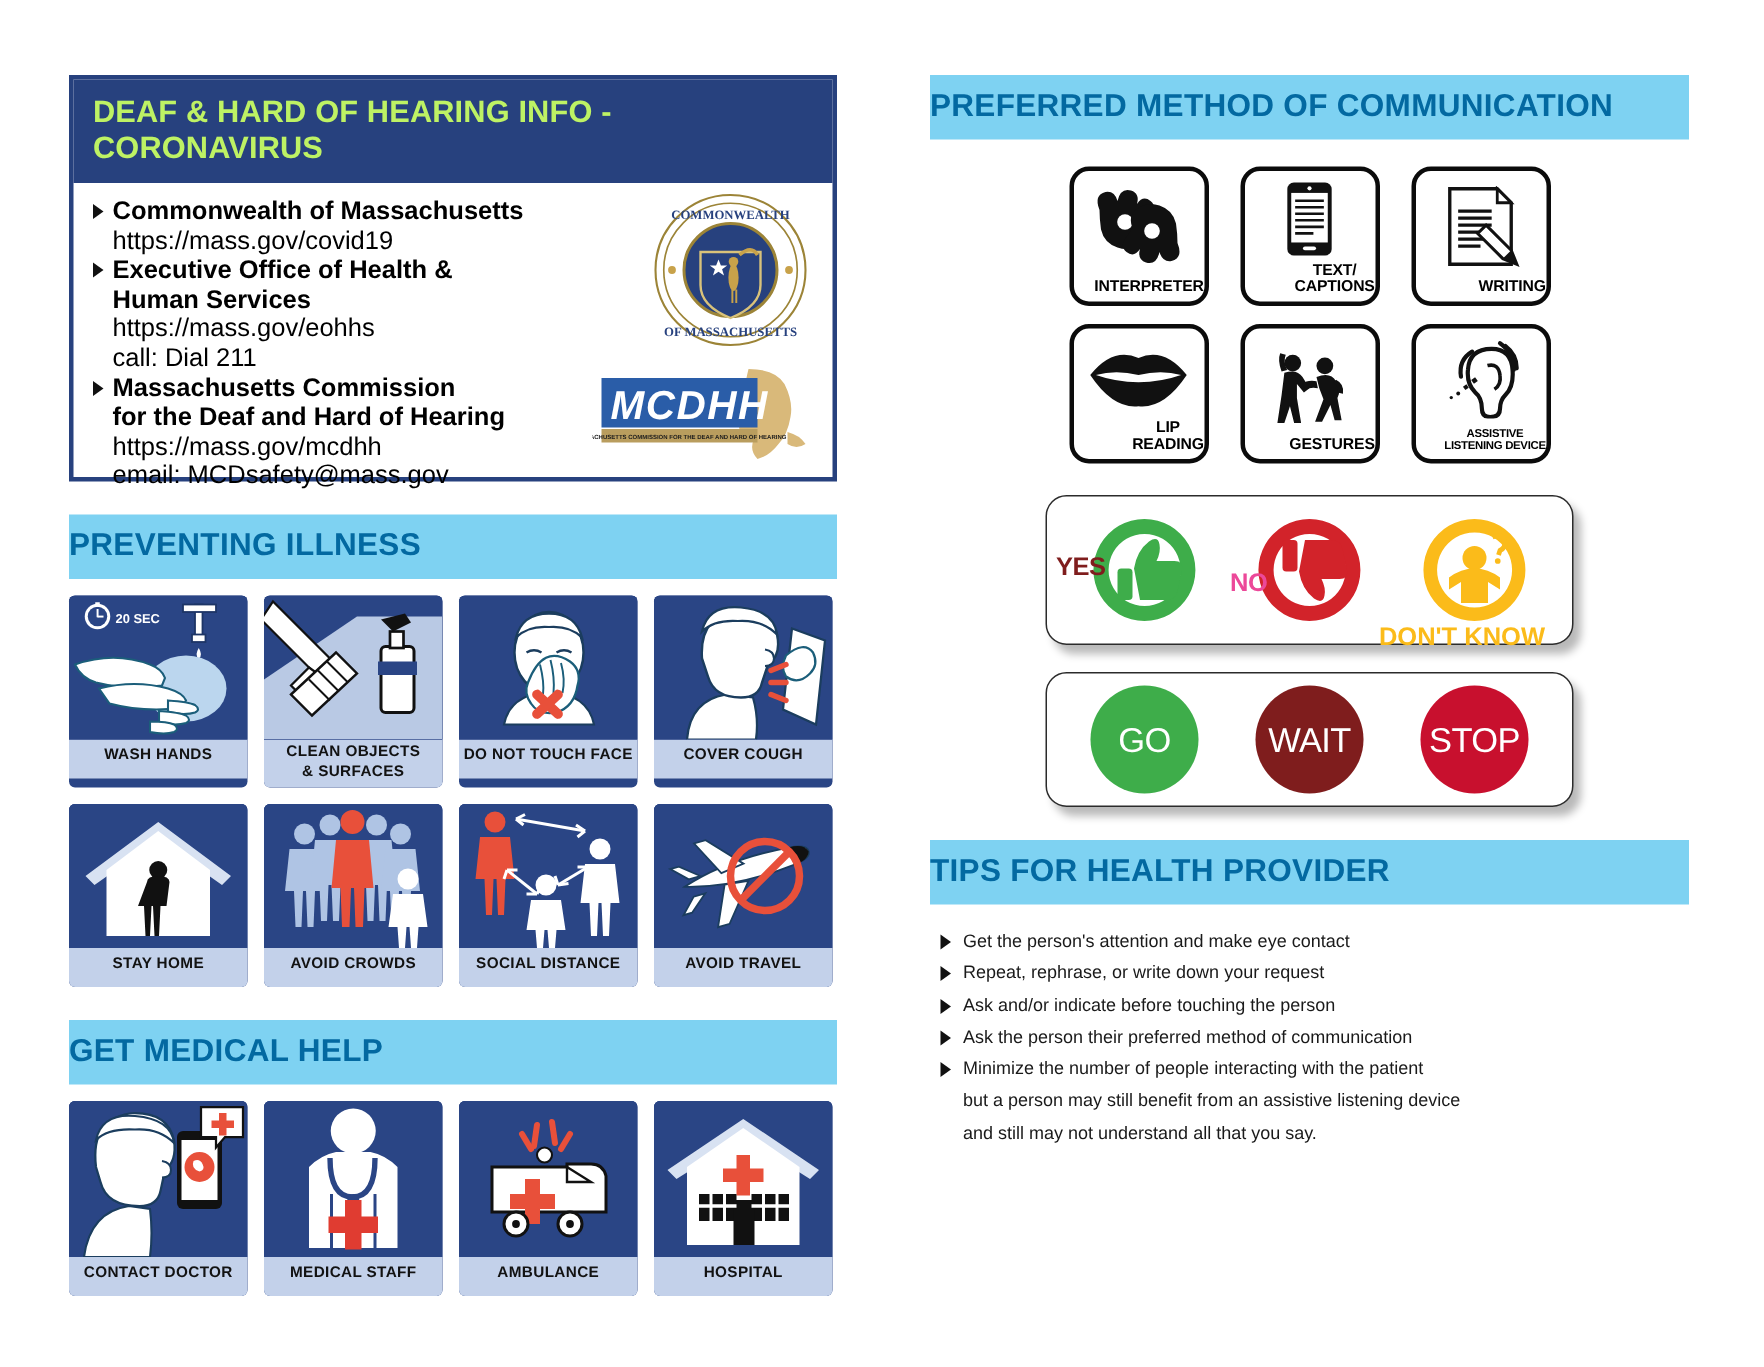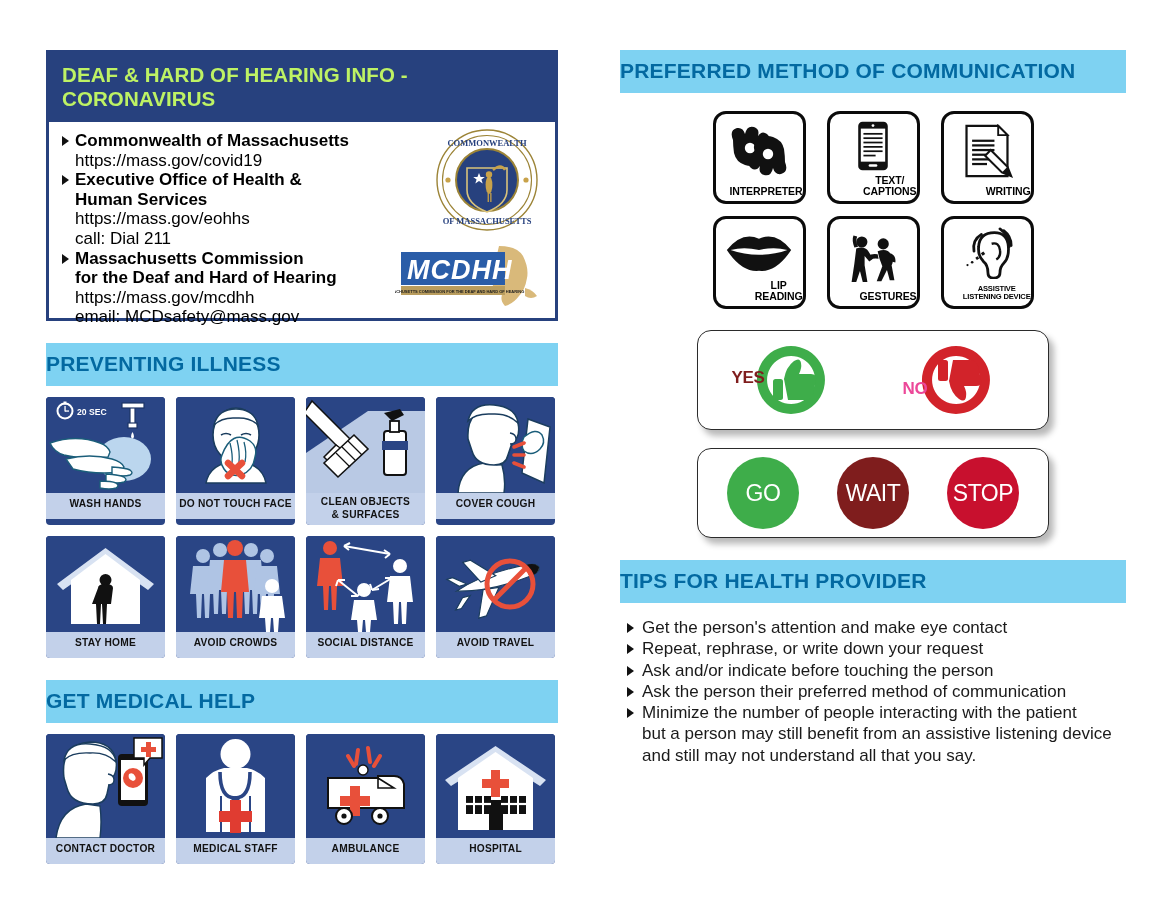--- a/index.html
+++ b/index.html
@@ -88,21 +88,21 @@
     white-space:nowrap;z-index:4;
   }
   .circ{
     width:72px;height:72px;border-radius:50%;display:flex;align-items:center;justify-content:center;
     color:#fff;font-weight:normal;font-size:23px;letter-spacing:-.4px;
   }
 
   
   .tips{margin-top:14px;padding:0 4px 0 6px;}
   .tips ul{list-style:none;margin:0;padding:0;}
-  .tips li{position:relative;padding-left:16px;font-size:17px;line-height:21.3px;color:#1a1a1a;}
+  .tips li{position:relative;padding-left:16px;font-size:12px;line-height:21.3px;color:#1a1a1a;}
   .tips li::before{
     content:"";position:absolute;left:1px;top:6px;
     border-left:7px solid #111;border-top:5px solid transparent;border-bottom:5px solid transparent;
   }
   .tips li.nomark::before{display:none;}
   .tips li.nomark{padding-left:16px;}
   svg{display:block;}
 </style>
 </head>
 <body>
@@ -187,44 +187,20 @@
               <g stroke="#1b5e7a" stroke-width="1.4" fill="#fff">
                 <path d="M66 70 q14 1 18 3 q4 3 0 5 q-6 2 -18 0 z"></path>
                 <path d="M60 77 q14 1 18 3 q4 3 0 5 q-6 2 -18 0 z"></path>
                 <path d="M54 84 q12 0 16 2 q4 3 0 5 q-6 2 -16 0 z"></path>
               </g>
             </svg>
           </div>
           <div class="lab">WASH HANDS</div>
         </div>
 
-        <div class="icard">
-          <div class="art">
-            <svg viewBox="0 0 119 96" width="119" height="96">
-              <rect width="119" height="96" fill="#2A4585"></rect>
-              <path d="M30 86 q4 -20 30 -22 q26 2 30 22 z" fill="#fff" stroke="#1b3d5e" stroke-width="1.4"></path>
-              <ellipse cx="60" cy="38" rx="23" ry="27" fill="#fff" stroke="#1b3d5e" stroke-width="1.6"></ellipse>
-              <path d="M38 28 q4 -16 22 -16 q18 0 22 16 q-8 -8 -22 -7 q-14 -1 -22 7z" fill="#fff" stroke="#1b3d5e" stroke-width="1.5"></path>
-              <path d="M45 38 q5 -3 10 0" stroke="#1b3d5e" stroke-width="1.6" fill="none"></path>
-              <path d="M65 38 q5 -3 10 0" stroke="#1b3d5e" stroke-width="1.6" fill="none"></path>
-              <path d="M46 58 q10 -26 28 -14 q8 6 5 16 q-2 14 -14 18 q-12 2 -17 -6 q-5 -7 -2 -14z" fill="#fff" stroke="#1b5e7a" stroke-width="1.5"></path>
-              <g stroke="#1b5e7a" stroke-width="1.3" fill="none">
-                <path d="M54 46 q3 12 2 20"></path>
-                  <path d="M61 43 q3 12 2 22"></path>
-                  <path d="M68 45 q3 11 1 20"></path>
-              </g>
-              <g stroke="#E8503A" stroke-width="6.5" stroke-linecap="round">
-                <path d="M52 66 L66 79"></path>
-                  <path d="M66 66 L52 79"></path>
-              </g>
-            </svg>
-          </div>
-          <div class="lab">DO NOT TOUCH FACE</div>
-        </div>
-
         <div class="icard two-line">
           <div class="art">
             <svg viewBox="0 0 119 96" width="119" height="96">
               <rect width="119" height="96" fill="#2A4585"></rect>
               <path d="M0 56 L62 14 L119 14 L119 96 L0 96 Z" fill="#B9C9E4"></path>
               <path d="M6 4 L48 46 L38 56 L-2 16 Z" fill="#fff" stroke="#111" stroke-width="1.5"></path>
               <path d="M30 48 q12 8 18 16 l-14 12 q-10 -10 -16 -16 z" fill="#fff" stroke="#111" stroke-width="1.5"></path>
               <path d="M18 66 L48 38 L62 52 L32 80 Z" fill="#fff" stroke="#111" stroke-width="1.6"></path>
               <g stroke="#111" stroke-width="1.3">
                   <path d="M30 56 L44 70"></path>
@@ -233,20 +209,44 @@
                 </g>
               <rect x="78" y="34" width="22" height="44" rx="3" fill="#fff" stroke="#111" stroke-width="2"></rect>
               <rect x="84" y="24" width="9" height="11" fill="#fff" stroke="#111" stroke-width="1.8"></rect>
               <path d="M78 16 L94 12 L98 18 L86 24 Z" fill="#111"></path>
               <rect x="76" y="44" width="26" height="9" fill="#2A4585"></rect>
               <path d="M88 58 v10 M83 63 h10" stroke="#fff" stroke-width="2.6"></path>
             </svg>
           </div>
           <div class="lab"><span style="white-space:pre-line">CLEAN OBJECTS
 &amp; SURFACES</span></div>
+        </div>
+
+        <div class="icard">
+          <div class="art">
+            <svg viewBox="0 0 119 96" width="119" height="96">
+              <rect width="119" height="96" fill="#2A4585"></rect>
+              <path d="M30 86 q4 -20 30 -22 q26 2 30 22 z" fill="#fff" stroke="#1b3d5e" stroke-width="1.4"></path>
+              <ellipse cx="60" cy="38" rx="23" ry="27" fill="#fff" stroke="#1b3d5e" stroke-width="1.6"></ellipse>
+              <path d="M38 28 q4 -16 22 -16 q18 0 22 16 q-8 -8 -22 -7 q-14 -1 -22 7z" fill="#fff" stroke="#1b3d5e" stroke-width="1.5"></path>
+              <path d="M45 38 q5 -3 10 0" stroke="#1b3d5e" stroke-width="1.6" fill="none"></path>
+              <path d="M65 38 q5 -3 10 0" stroke="#1b3d5e" stroke-width="1.6" fill="none"></path>
+              <path d="M46 58 q10 -26 28 -14 q8 6 5 16 q-2 14 -14 18 q-12 2 -17 -6 q-5 -7 -2 -14z" fill="#fff" stroke="#1b5e7a" stroke-width="1.5"></path>
+              <g stroke="#1b5e7a" stroke-width="1.3" fill="none">
+                <path d="M54 46 q3 12 2 20"></path>
+                  <path d="M61 43 q3 12 2 22"></path>
+                  <path d="M68 45 q3 11 1 20"></path>
+              </g>
+              <g stroke="#E8503A" stroke-width="6.5" stroke-linecap="round">
+                <path d="M52 66 L66 79"></path>
+                  <path d="M66 66 L52 79"></path>
+              </g>
+            </svg>
+          </div>
+          <div class="lab">DO NOT TOUCH FACE</div>
         </div>
 
         <div class="icard">
           <div class="art">
             <svg viewBox="0 0 119 96" width="119" height="96">
               <rect width="119" height="96" fill="#2A4585"></rect>
               <path d="M22 96 q2 -26 26 -30 l18 2 q4 14 2 28 z" fill="#fff" stroke="#1b3d5e" stroke-width="1.5"></path>
               <path d="M32 42 q-2 -30 26 -32 q20 0 24 16 q3 14 -6 20 l-4 12 q-2 10 -14 10 q-18 0 -22 -14 z" fill="#fff" stroke="#1b3d5e" stroke-width="1.6"></path>
               <path d="M32 24 q4 -18 26 -16 q22 2 24 18 q-10 -10 -26 -9 q-16 -1 -24 7z" fill="#fff" stroke="#1b3d5e" stroke-width="1.5"></path>
               <path d="M74 36 q6 1 6 6 q0 5 -6 5" fill="#fff" stroke="#1b3d5e" stroke-width="1.4"></path>
@@ -581,20 +581,30 @@
 
           <div class="yesno">
             <span class="ynlabel" style="left:-16px;top:36px;color:#ec4899;">NO</span>
             <svg viewBox="0 0 74 74" width="74" height="74">
               <path d="M37 3 a34 34 0 1 1 -.1 0 z M37 13 a24 24 0 1 0 .1 0 z" fill="#D2232A"></path>
               <path d="M30 38 q2 12 10 18 q6 4 7 -2 q1 -5 -2 -11 l12 0 q6 0 5 -6 l-3 -14 q-1 -6 -8 -6 l-17 0 z" fill="#D2232A"></path>
               <rect x="19" y="17" width="10" height="21" rx="2.5" fill="#D2232A"></rect>
             </svg>
           </div>
 
+          <div class="yesno">
+            <svg viewBox="0 0 74 74" width="74" height="74">
+              <path d="M37 3 a34 34 0 1 1 -.1 0 z M37 12 a25 25 0 1 0 .1 0 z" fill="#FBBB1A"></path>
+              <circle cx="37" cy="29" r="8" fill="#FBBB1A"></circle>
+              <path d="M20 42 q8 -6 17 -6 q9 0 17 6 l0 8 l-8 -5 l0 14 l-18 0 l0 -14 l-8 5 z" fill="#FBBB1A"></path>
+              <path d="M49 15 q7 -3 8 3 q1 4 -3 6 l-1 3" fill="none" stroke="#FBBB1A" stroke-width="3.2"></path>
+              <circle cx="52.5" cy="31" r="1.9" fill="#FBBB1A"></circle>
+            </svg>
+            <span class="dontknow">DON'T KNOW</span>
+          </div>
         </div>
       </div>
 
       <div class="qpanel second">
         <div class="qrow">
           <div class="circ" style="background:#3EAD4A;">GO</div>
           <div class="circ" style="background:#7f1d1d;">WAIT</div>
           <div class="circ" style="background:#C8102E;">STOP</div>
         </div>
       </div>

